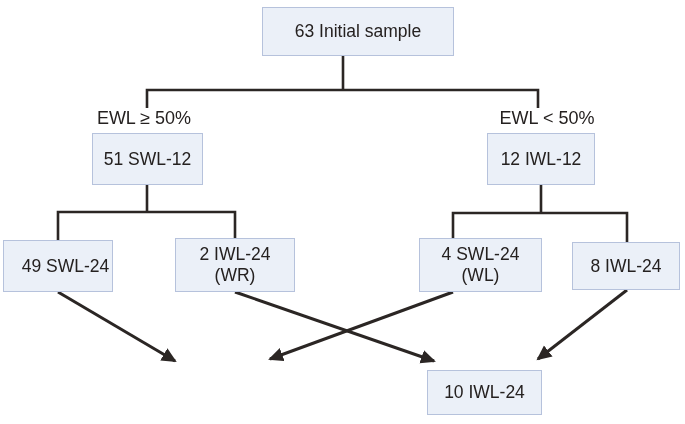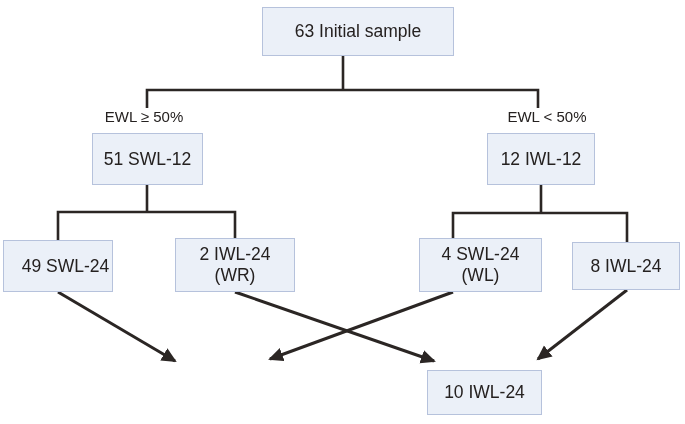--- a/index.html
+++ b/index.html
@@ -49,21 +49,21 @@
     align-items: center;
     justify-content: center;
     font-size: 17.5px;
     line-height: 1.18;
     text-align: center;
     white-space: nowrap;
   }
   .branch-label {
     position: absolute;
     color: var(--text);
-    font-size: 15px;
+    font-size: 18px;
     text-align: center;
     white-space: nowrap;
   }
   
   .n-initial  { left:262px; top:7px;   width:192px; height:49px; }
   .n-swl12    { left:92px;  top:133px; width:111px; height:52px;text-align:right; }
   .n-iwl12    { left:487px; top:133px; width:108px; height:52px;align-items:center; }
   .n-swl24-49 { left:3px;   top:240px; width:110px; height:52px;padding-left:15px; }
   .n-iwl24-2  { left:175px; top:238px; width:120px; height:54px; }
   .n-swl24-4  { left:392px; top:238px; width:123px; height:54px;margin-left:27px; }

